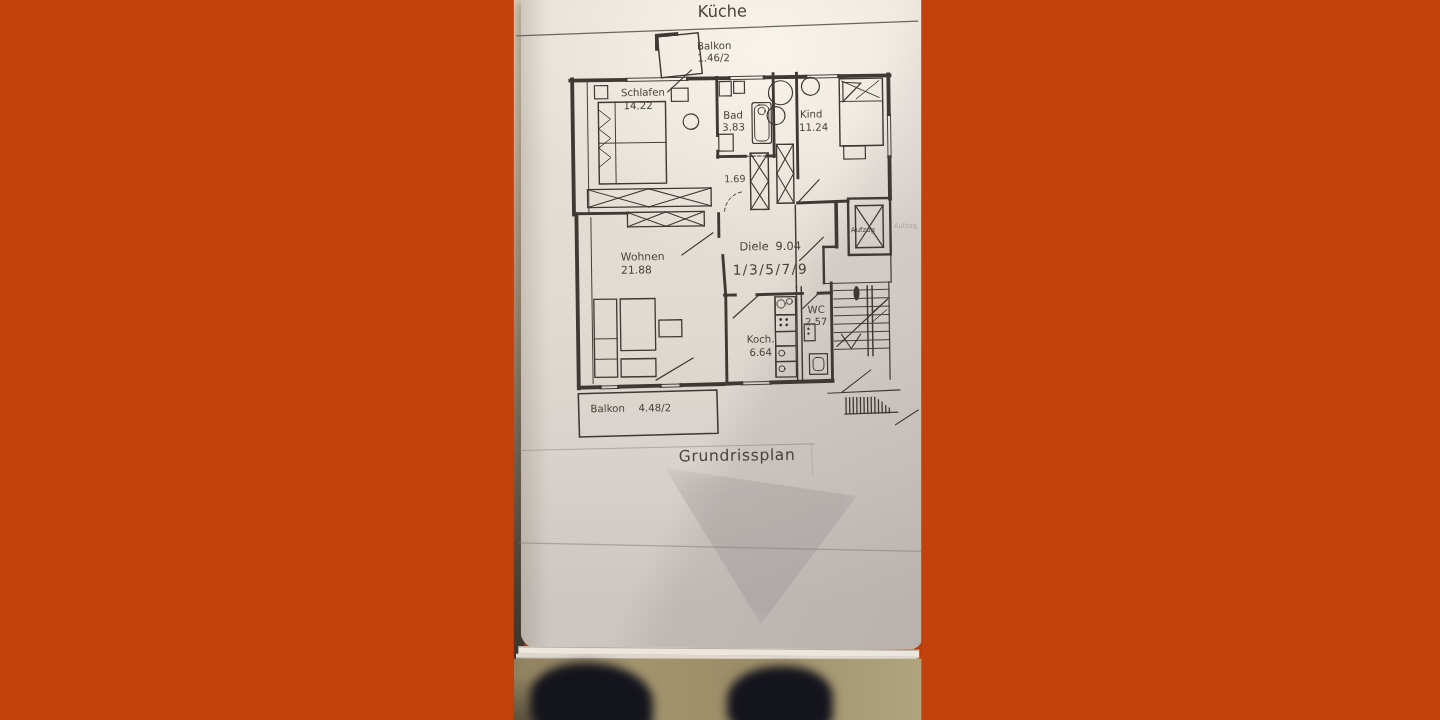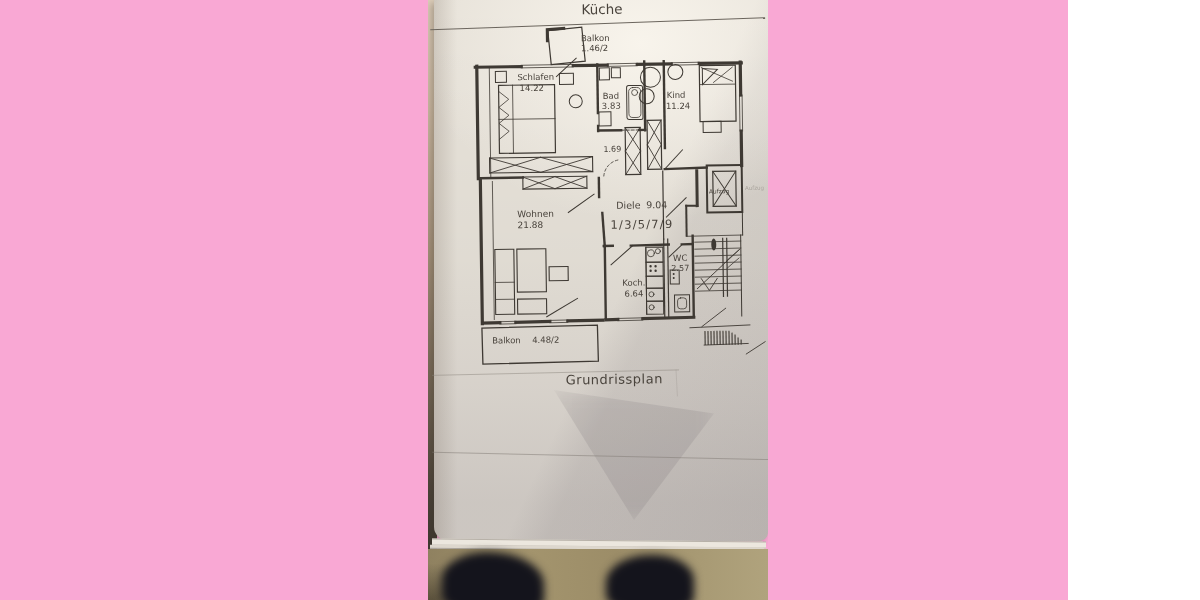--- a/index.html
+++ b/index.html
@@ -1,16 +1,16 @@
 <!DOCTYPE html>
 <html><head>
 <meta charset="utf-8">
 <style>
   html,body{margin:0;padding:0;background:#ffffff;}
-  .stage{position:relative;width:1068px;height:600px;background:#f9a8d4;overflow:hidden;
+  .stage{position:relative;width:1200px;height:600px;background:#c2410c;overflow:hidden;
          font-family:"DejaVu Sans",sans-serif;}
   
   .photo{position:absolute;left:428px;top:0;width:340px;height:600px;overflow:hidden;}
   .photo-left-strip{position:absolute;left:0;top:0;width:9px;height:600px;
     background:linear-gradient(180deg,#dccdb9 0%,#cbb9a2 18%,#a4917a 42%,#776957 62%,#4a4238 82%,#332e28 100%);}
   .paper{position:absolute;left:6px;top:0;right:0;height:541px;
     background:
       radial-gradient(120% 60% at 62% 8%, rgba(250,246,238,.9) 0%, rgba(250,246,238,0) 55%),
       linear-gradient(90deg, rgba(110,96,82,.22) 0%, rgba(110,96,82,0) 7%),
       linear-gradient(180deg, rgba(0,0,0,0) 0%, rgba(0,0,0,.03) 48%, rgba(70,62,74,.10) 72%, rgba(70,62,74,.17) 93%),

